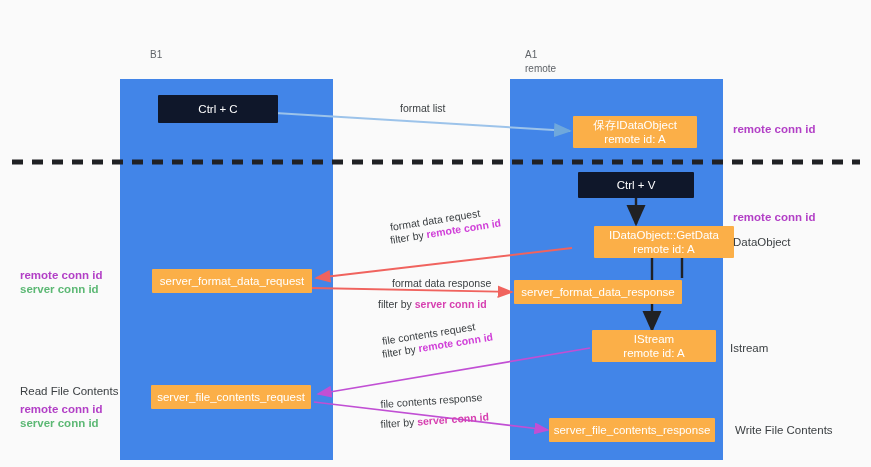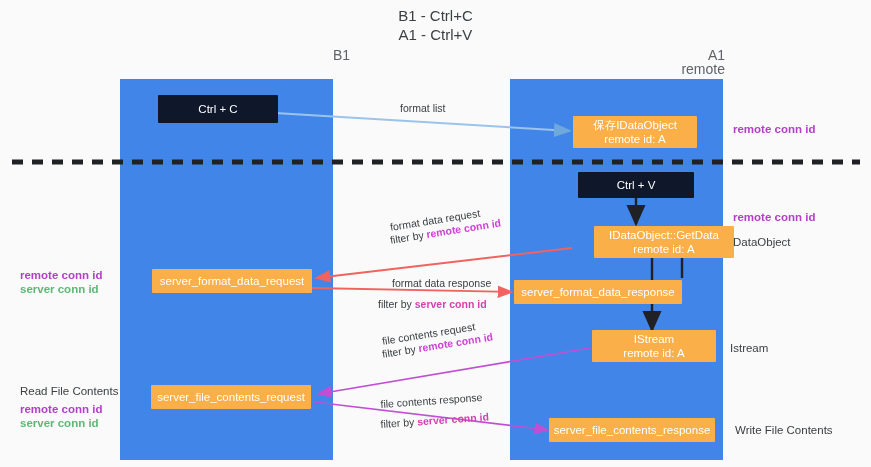--- a/index.html
+++ b/index.html
@@ -13,21 +13,21 @@
   }
   #stage{position:absolute;left:0;top:0;width:871px;height:467px;}
   .abs{position:absolute;}
   
   .title{
     width:871px;text-align:center;top:6px;left:0;
     font-size:15px;line-height:19px;color:#3c4043;
   }
   
   .lane-head{
-    text-align:right;font-size:14px;line-height:14px;color:#5f6368;
+    text-align:left;font-size:10px;line-height:14px;color:#5f6368;
   }
   
   .lane{
     background:#4285e8;
   }
   
   .node{
     box-sizing:border-box;
     display:flex;align-items:center;justify-content:center;
     flex-direction:column;
@@ -48,24 +48,20 @@
   .edge-lbl .k-magenta{color:#d63fb0;font-weight:bold;}
   .rot-a{transform:rotate(-9deg);transform-origin:left top;}
   .rot-b{transform:rotate(-9deg);transform-origin:left top;}
   svg.layer{position:absolute;left:0;top:0;width:871px;height:467px;pointer-events:none;}
 </style>
 </head>
 <body>
 
 <div id="stage">
 
-  <div class="abs title">
-    <div>B1 - Ctrl+C</div>
-    <div>A1 - Ctrl+V</div>
-  </div>
 
   <div class="abs lane-head" style="left:150px;top:48px;width:200px;">
     <div>B1</div>
   </div>
   <div class="abs lane-head" style="left:525px;top:48px;width:200px;">
     <div>A1</div>
     <div>remote</div>
   </div>
 
   <div class="abs lane" style="left:120px;top:79px;width:213px;height:381px;"></div>

